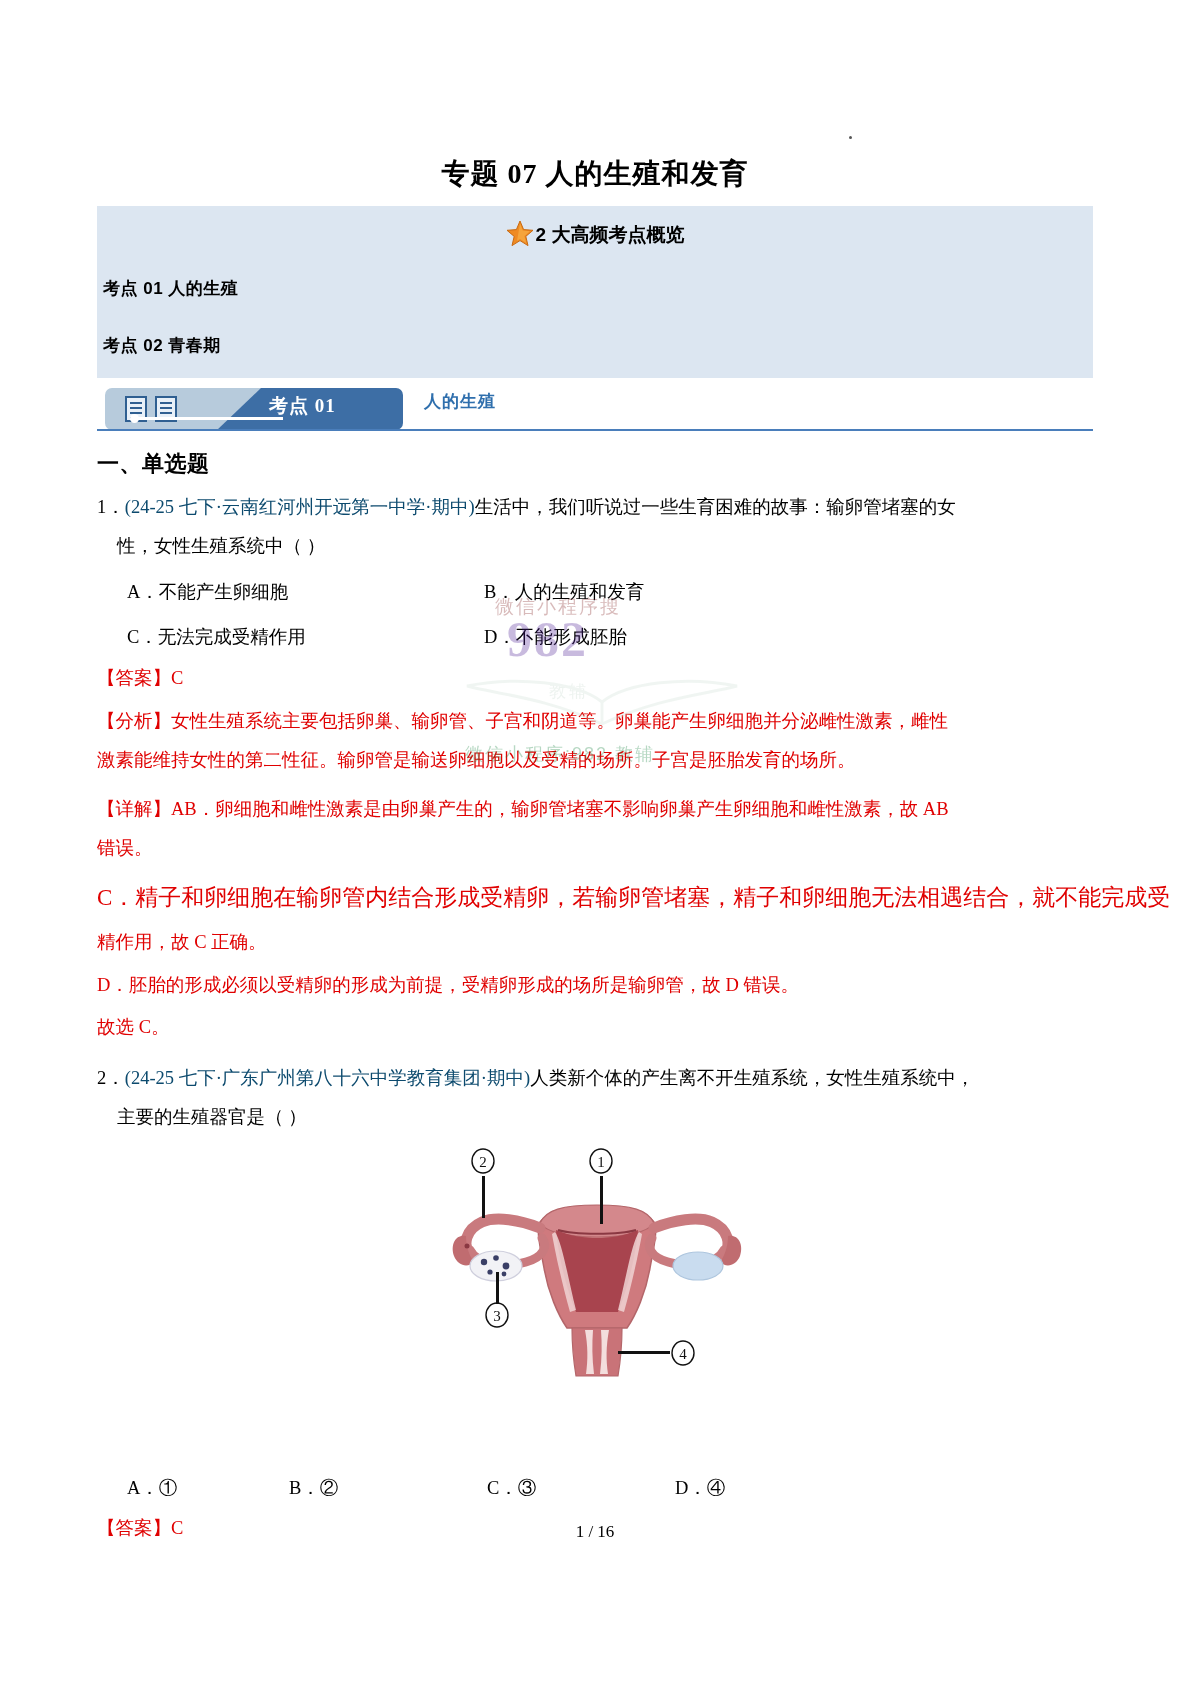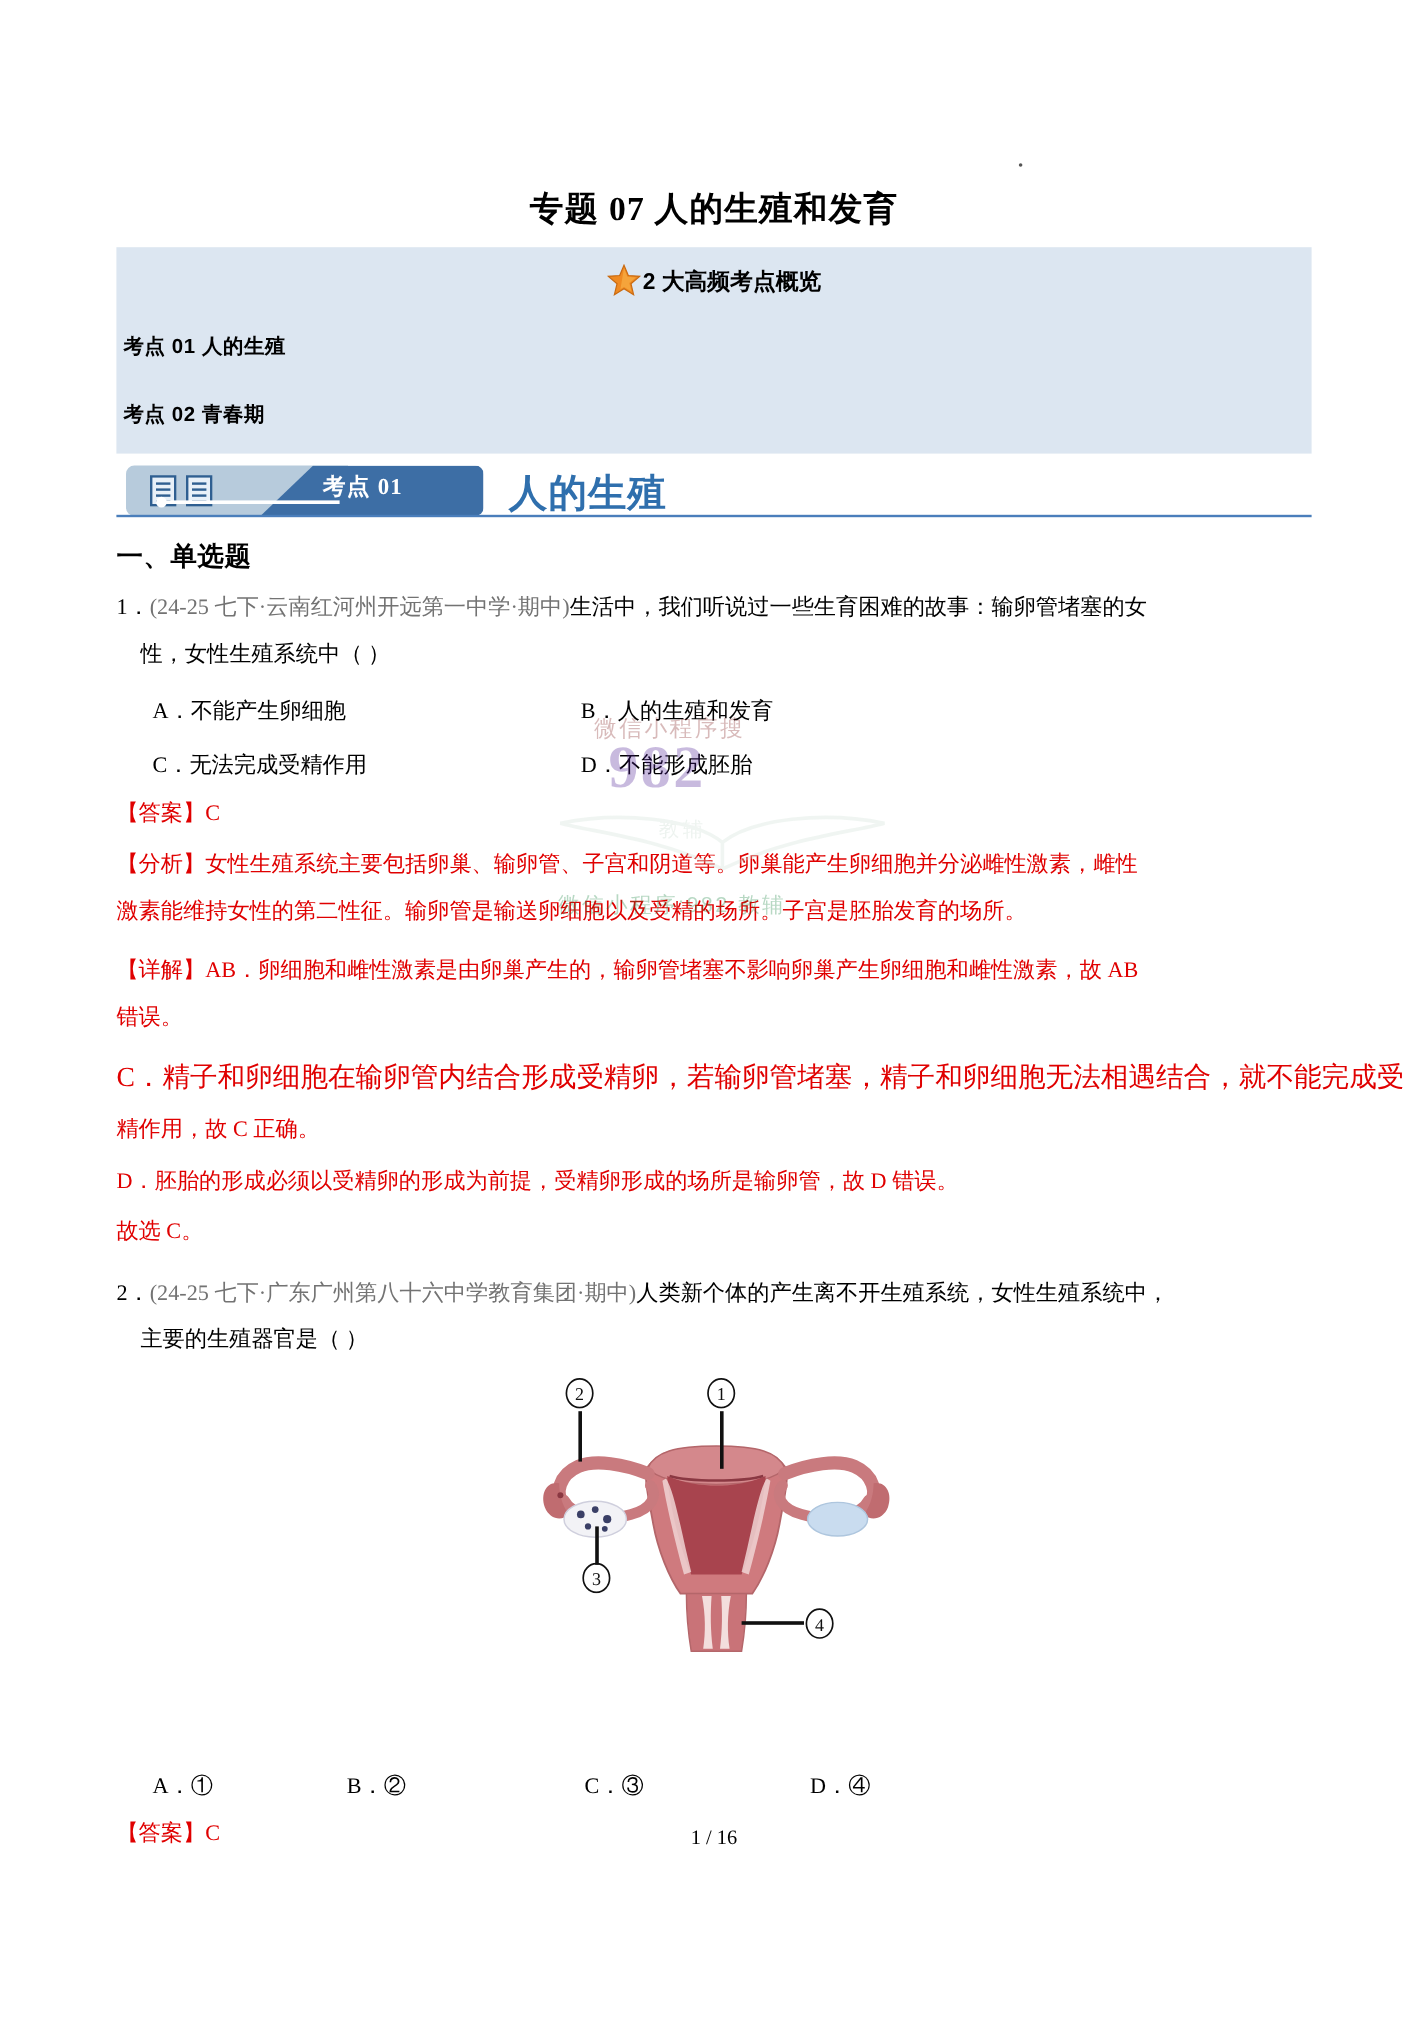--- a/index.html
+++ b/index.html
@@ -161,21 +161,21 @@
     top: 30px;
     width: 9px;
     height: 9px;
     border-radius: 50%;
     background: #ffffff;
   }
   .banner-title {
     position: absolute;
     left: 327px;
     top: 6px;
-    font-size: 32px;
+    font-size: 17px;
     font-weight: bold;
     color: #2f6fad;
     font-family: "Liberation Serif", "DejaVu Serif", serif;
     letter-spacing: 1px;
   }
   .banner-rule {
     position: absolute;
     left: 0;
     top: 415px;
     width: 996px;
@@ -194,21 +194,21 @@
   }
   .line {
     position: absolute;
     font-size: 18.5px;
     line-height: 22px;
     font-family: "Liberation Serif", "DejaVu Serif", serif;
     color: #000;
     white-space: nowrap;
   }
   .line.red { color: #e00000; }
-  .src { color: #737373; }
+  .src { color: #0c4a6e; }
 
   .opt {
     position: absolute;
     font-size: 18.5px;
     font-family: "Liberation Serif", "DejaVu Serif", serif;
     color: #000;
     white-space: nowrap;
   }
 
   

